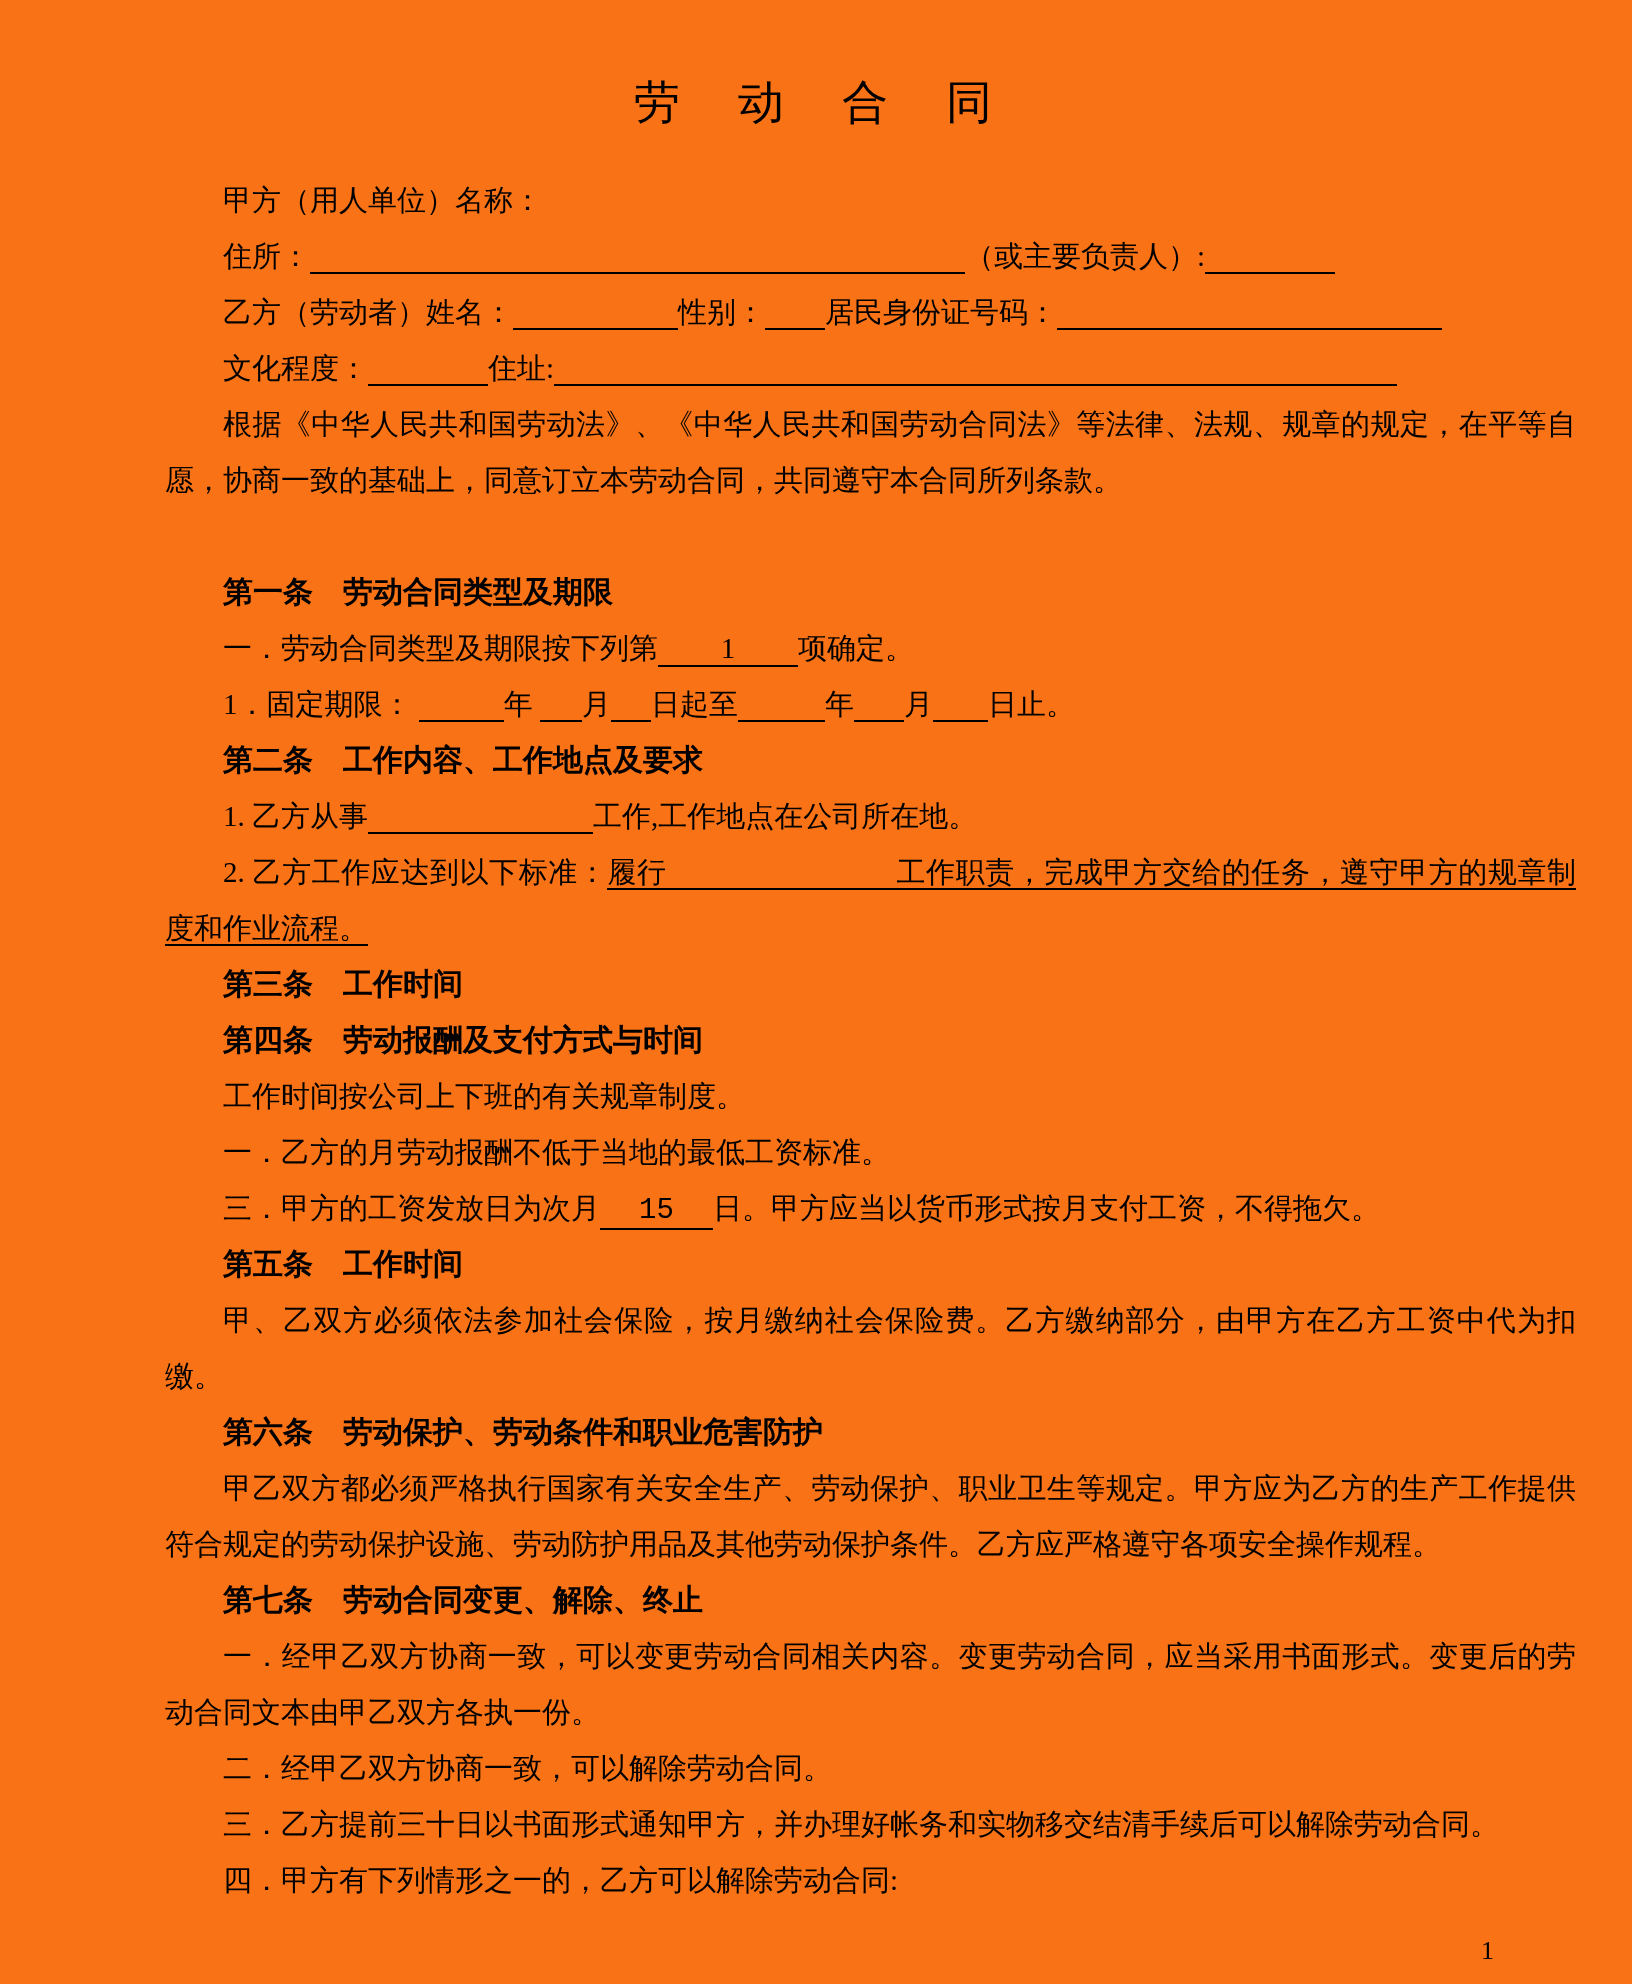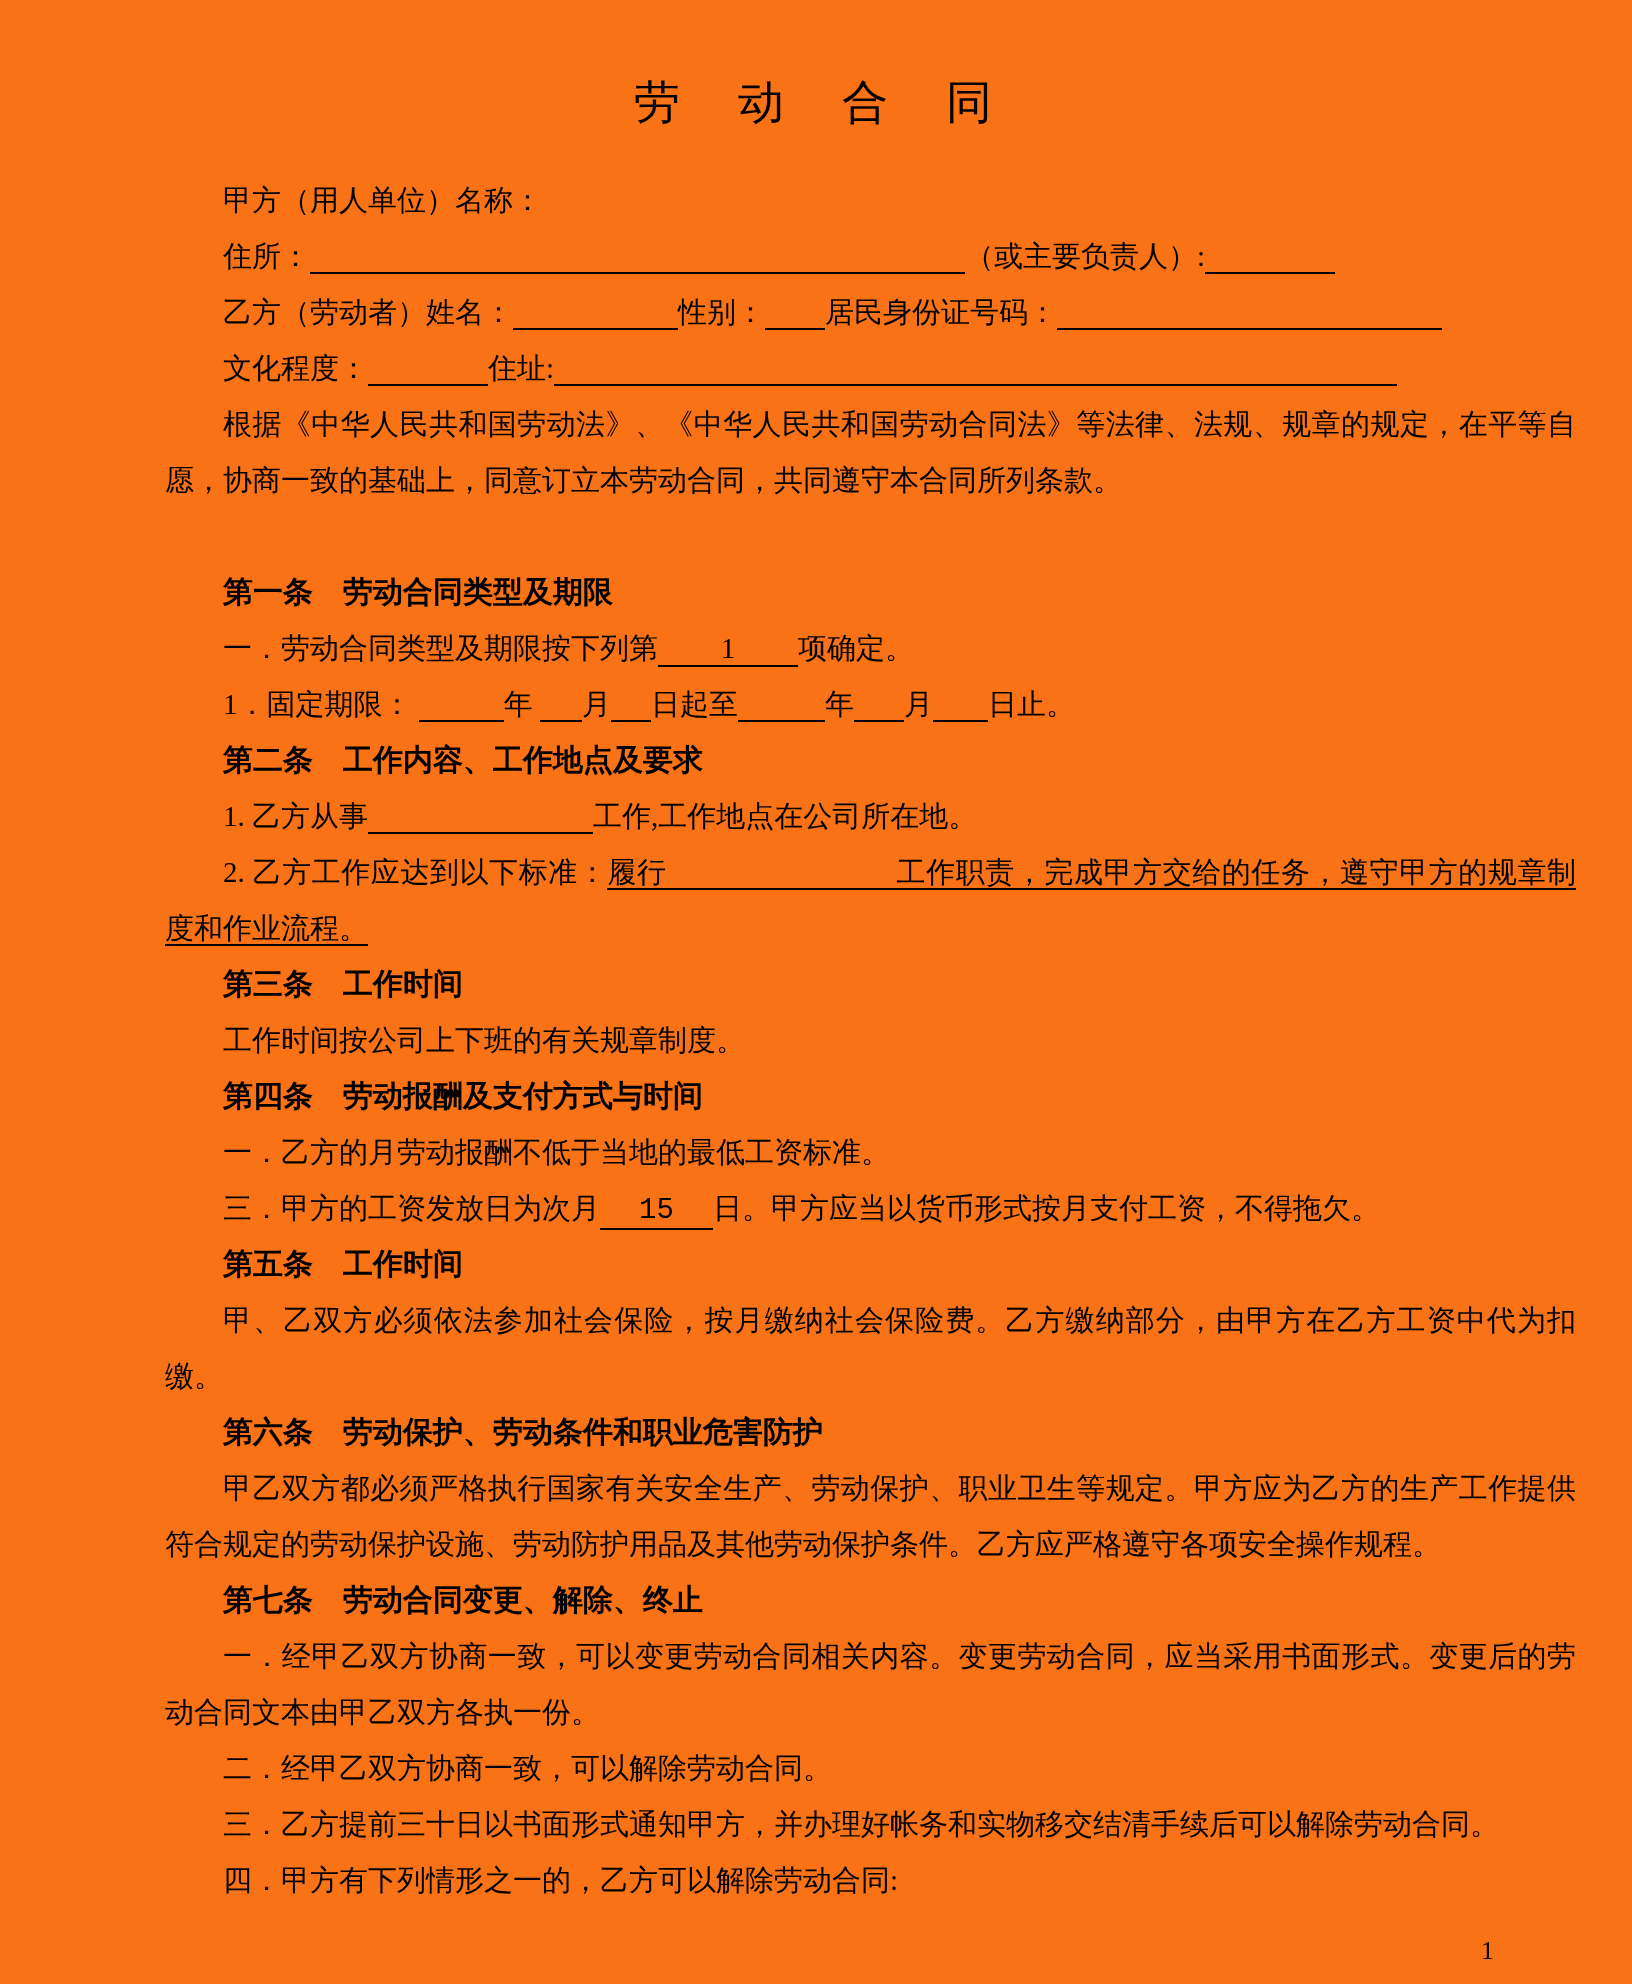--- a/index.html
+++ b/index.html
@@ -69,22 +69,22 @@
       <div class="line field"><span>文化程度：</span><span class="blank-pad" style="padding-left: 120px;"></span><span>住址:</span><span class="blank-pad" style="padding-left: 843px;"></span></div>
       <div class="line para"><span>根据《中华人民共和国劳动法》、《中华人民共和国劳动合同法》等法律、法规、规章的规定，在平等自愿，协商一致的基础上，同意订立本劳动合同，共同遵守本合同所列条款。</span></div>
       <div class="spacer"></div>
       <div class="line heading"><span>第一条　劳动合同类型及期限</span></div>
       <div class="line para"><span>一．劳动合同类型及期限按下列第</span><span class="blank-filled" style="min-width: 140px;">1</span><span>项确定。</span></div>
       <div class="line para"><span>1．固定期限： </span><span class="blank-pad" style="padding-left: 85px;"></span><span>年 </span><span class="blank-pad" style="padding-left: 42px;"></span><span>月</span><span class="blank-pad" style="padding-left: 40px;"></span><span>日起至</span><span class="blank-pad" style="padding-left: 87px;"></span><span>年</span><span class="blank-pad" style="padding-left: 50px;"></span><span>月</span><span class="blank-pad" style="padding-left: 55px;"></span><span>日止。</span></div>
       <div class="line heading"><span>第二条　工作内容、工作地点及要求</span></div>
       <div class="line para"><span>1. 乙方从事</span><span class="blank-pad" style="padding-left: 225px;"></span><span>工作,工作地点在公司所在地。</span></div>
       <div class="line para"><span>2. 乙方工作应达到以下标准：</span><span class="ulrun"><span>履行</span><span class="gap" style="padding-left: 230px;"></span><span>工作职责，完成甲方交给的任务，遵守甲方的规章制度和作业流程。</span></span></div>
       <div class="line heading"><span>第三条　工作时间</span></div>
+      <div class="line heading"><span>第四条　劳动报酬及支付方式与时间</span></div>
       <div class="line para"><span>工作时间按公司上下班的有关规章制度。</span></div>
-      <div class="line heading"><span>第四条　劳动报酬及支付方式与时间</span></div>
       <div class="line para"><span>一．乙方的月劳动报酬不低于当地的最低工资标准。</span></div>
       <div class="line para"><span>三．甲方的工资发放日为次月</span><span class="blank-filled" style="min-width: 113px; font-family: Liberation Mono, monospace;">15</span><span>日。甲方应当以货币形式按月支付工资，不得拖欠。</span></div>
       <div class="line heading"><span>第五条　工作时间</span></div>
       <div class="line para"><span>甲、乙双方必须依法参加社会保险，按月缴纳社会保险费。乙方缴纳部分，由甲方在乙方工资中代为扣缴。</span></div>
       <div class="line heading"><span>第六条　劳动保护、劳动条件和职业危害防护</span></div>
       <div class="line para"><span>甲乙双方都必须严格执行国家有关安全生产、劳动保护、职业卫生等规定。甲方应为乙方的生产工作提供符合规定的劳动保护设施、劳动防护用品及其他劳动保护条件。乙方应严格遵守各项安全操作规程。</span></div>
       <div class="line heading"><span>第七条　劳动合同变更、解除、终止</span></div>
       <div class="line para"><span>一．经甲乙双方协商一致，可以变更劳动合同相关内容。变更劳动合同，应当采用书面形式。变更后的劳动合同文本由甲乙双方各执一份。</span></div>
       <div class="line para"><span>二．经甲乙双方协商一致，可以解除劳动合同。</span></div>
       <div class="line para"><span>三．乙方提前三十日以书面形式通知甲方，并办理好帐务和实物移交结清手续后可以解除劳动合同。</span></div>

